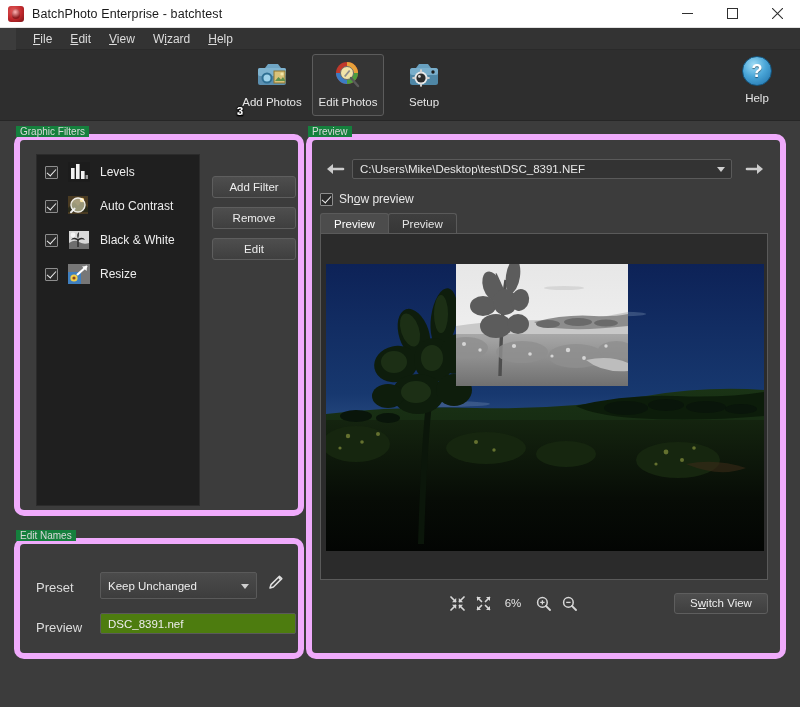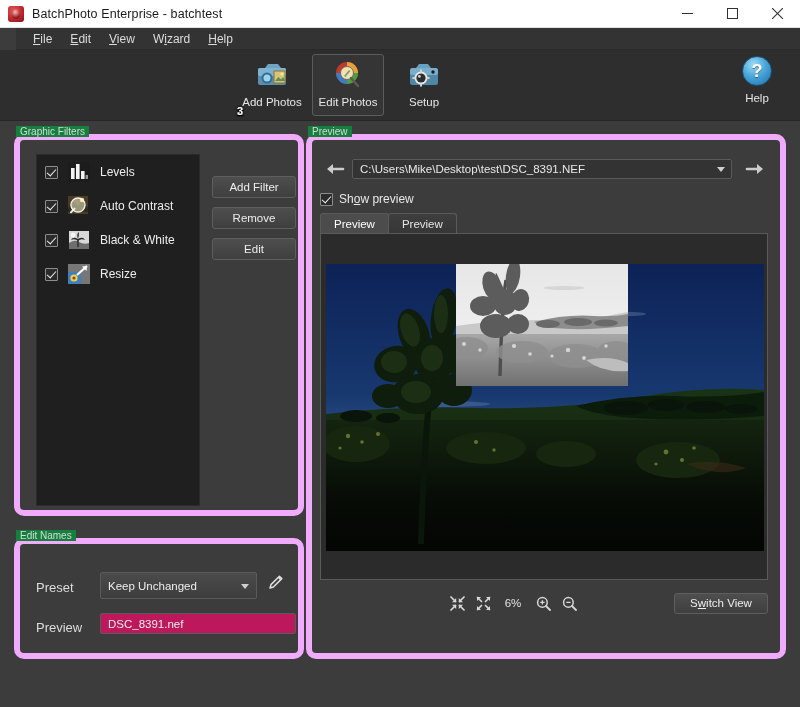--- a/index.html
+++ b/index.html
@@ -120,21 +120,21 @@
     border:1px solid #5e5e5e; border-radius:3px;
     display:flex; align-items:center; justify-content:center; cursor:default;
     font-family:"Liberation Sans", sans-serif;
   }
 
   #en-label { left:16px; top:409px; }
   #en-box   { left:14px; top:417px; width:290px; height:121px; }
 
   .row-label { position:absolute; font-size:13px; color:#dcdcdc; }
   .field {
-    position:absolute; background:#be185d; border:1px solid #5a5a5a;
+    position:absolute; background:#4d7c0f; border:1px solid #5a5a5a;
     border-radius:2px; color:#ededed; font-size:11.5px;
     display:flex; align-items:center; padding:0 7px;
     font-family:"Liberation Sans", sans-serif;
   }
   .combo { background:linear-gradient(#4b4b4b,#3d3d3d); padding-right:22px; }
   .caret {
     position:absolute; right:7px; top:50%; margin-top:-2px;
     width:0; height:0; border-left:4.5px solid transparent;
     border-right:4.5px solid transparent; border-top:5px solid #cfcfcf;
   }

